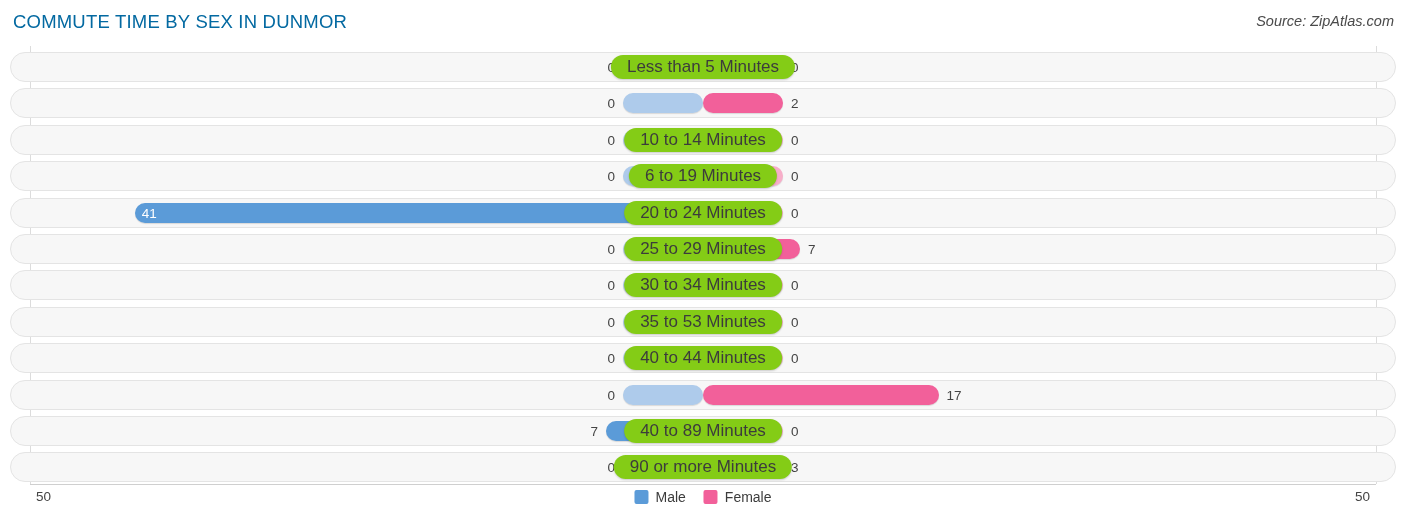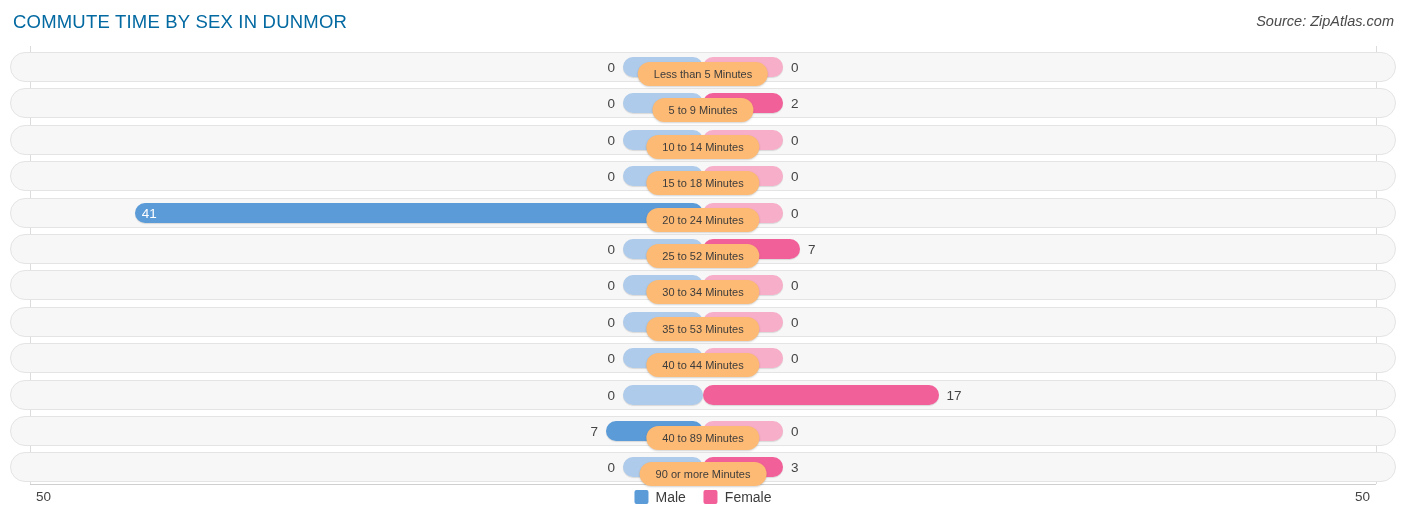--- a/index.html
+++ b/index.html
@@ -110,29 +110,29 @@
   }
   .val-male   { right: 50%; text-align: right; }
   .val-female { left: 50%; }
 
   
   .val.inside { color: #ffffff; text-align: center; }
 
   
   .cat-pill {
     position: absolute;
-    top: 9px;
+    top: 2px;
     left: 50%;
     transform: translateX(-50%);
     height: 24px;
     line-height: 24px;
     padding: 0 16px;
-    background: #fdba74;
+    background: #84cc16;
     border-radius: 13px;
-    font-size: 11px;
+    font-size: 17px;
     color: #3c3c3c;
     white-space: nowrap;
     box-shadow: 0 1px 2px rgba(0,0,0,0.18);
     z-index: 5;
   }
 
   
   #axis {
     position: absolute;
     left: 0;
@@ -202,57 +202,56 @@
           <div class="val val-female" style="margin-left: 88px;">0</div>
           <div class="cat-pill">Less than 5 Minutes</div>
         </div>
       </div>
       <div class="row" style="top: 42.4px;">
         <div class="row-inner">
           <div class="bar bar-male" style="width: 80px;"></div>
           <div class="bar bar-female strong" style="width: 80px;"></div>
           <div class="val val-male" style="margin-right: 88px;">0</div>
           <div class="val val-female" style="margin-left: 88px;">2</div>
-          <div class="cat-pill">5 to 9 Minutes</div>
         </div>
       </div>
       <div class="row" style="top: 78.8px;">
         <div class="row-inner">
           <div class="bar bar-male" style="width: 80px;"></div>
           <div class="bar bar-female" style="width: 80px;"></div>
           <div class="val val-male" style="margin-right: 88px;">0</div>
           <div class="val val-female" style="margin-left: 88px;">0</div>
           <div class="cat-pill">10 to 14 Minutes</div>
         </div>
       </div>
       <div class="row" style="top: 115.2px;">
         <div class="row-inner">
           <div class="bar bar-male" style="width: 80px;"></div>
           <div class="bar bar-female" style="width: 80px;"></div>
           <div class="val val-male" style="margin-right: 88px;">0</div>
           <div class="val val-female" style="margin-left: 88px;">0</div>
-          <div class="cat-pill">15 to 18 Minutes</div>
+          <div class="cat-pill">6 to 19 Minutes</div>
         </div>
       </div>
       <div class="row" style="top: 151.6px;">
         <div class="row-inner">
           <div class="bar bar-male strong" style="width: 568.26px;"></div>
           <div class="bar bar-female" style="width: 80px;"></div>
           <div class="val val-male inside" style="margin-right: 546.26px;">41</div>
           <div class="val val-female" style="margin-left: 88px;">0</div>
           <div class="cat-pill">20 to 24 Minutes</div>
         </div>
       </div>
       <div class="row" style="top: 188px;">
         <div class="row-inner">
           <div class="bar bar-male" style="width: 80px;"></div>
           <div class="bar bar-female strong" style="width: 97.02px;"></div>
           <div class="val val-male" style="margin-right: 88px;">0</div>
           <div class="val val-female" style="margin-left: 105.02px;">7</div>
-          <div class="cat-pill">25 to 52 Minutes</div>
+          <div class="cat-pill">25 to 29 Minutes</div>
         </div>
       </div>
       <div class="row" style="top: 224.4px;">
         <div class="row-inner">
           <div class="bar bar-male" style="width: 80px;"></div>
           <div class="bar bar-female" style="width: 80px;"></div>
           <div class="val val-male" style="margin-right: 88px;">0</div>
           <div class="val val-female" style="margin-left: 88px;">0</div>
           <div class="cat-pill">30 to 34 Minutes</div>
         </div>

